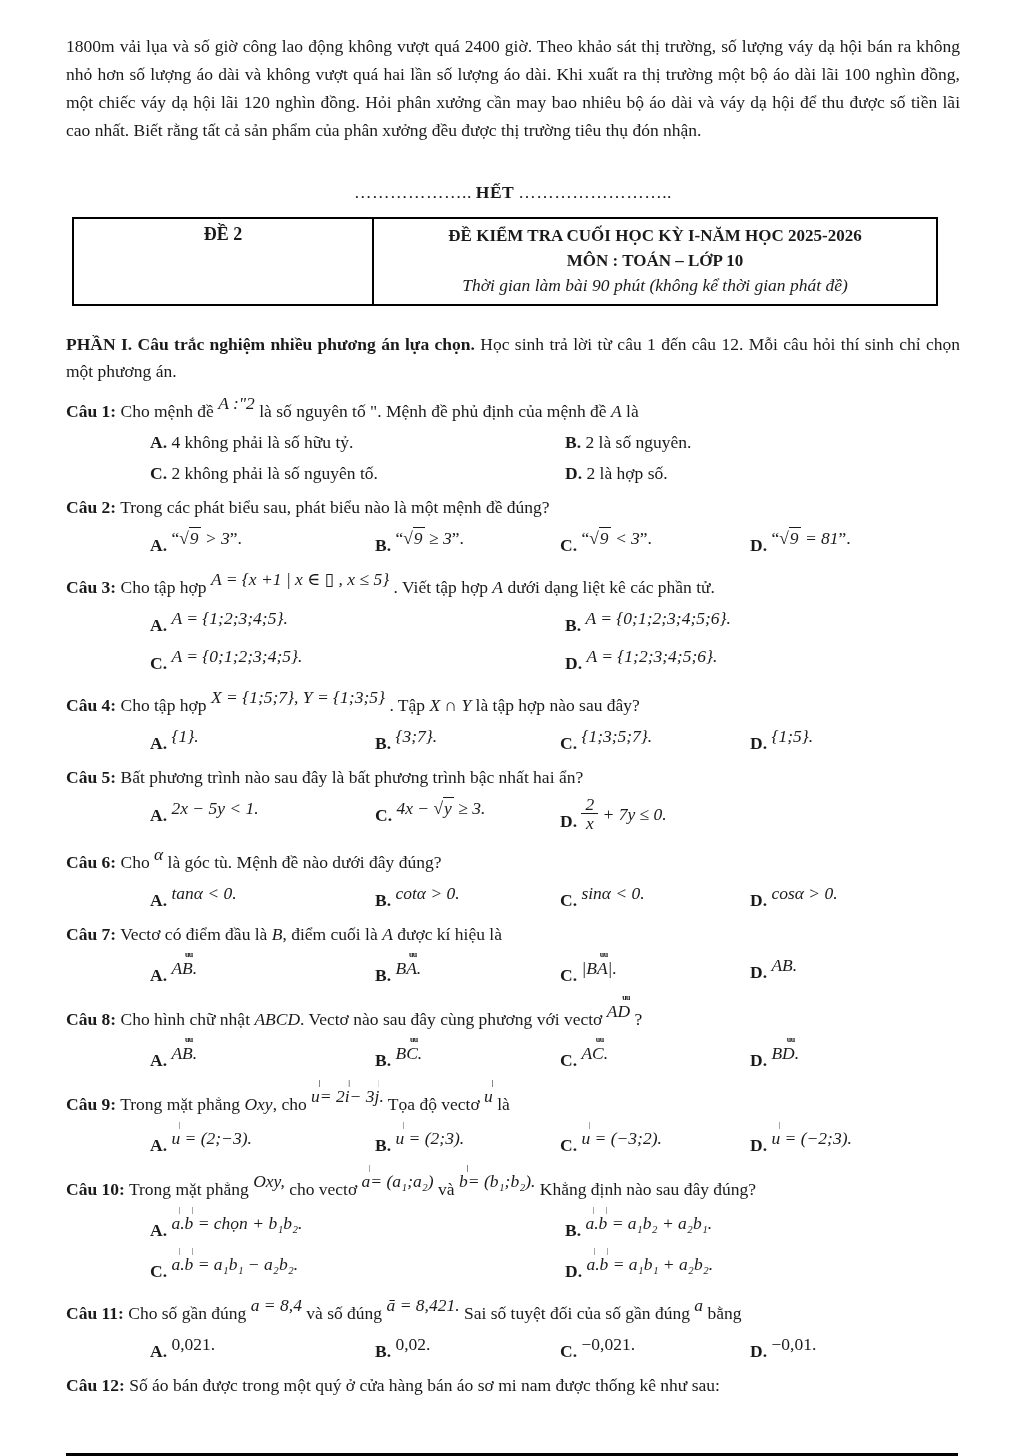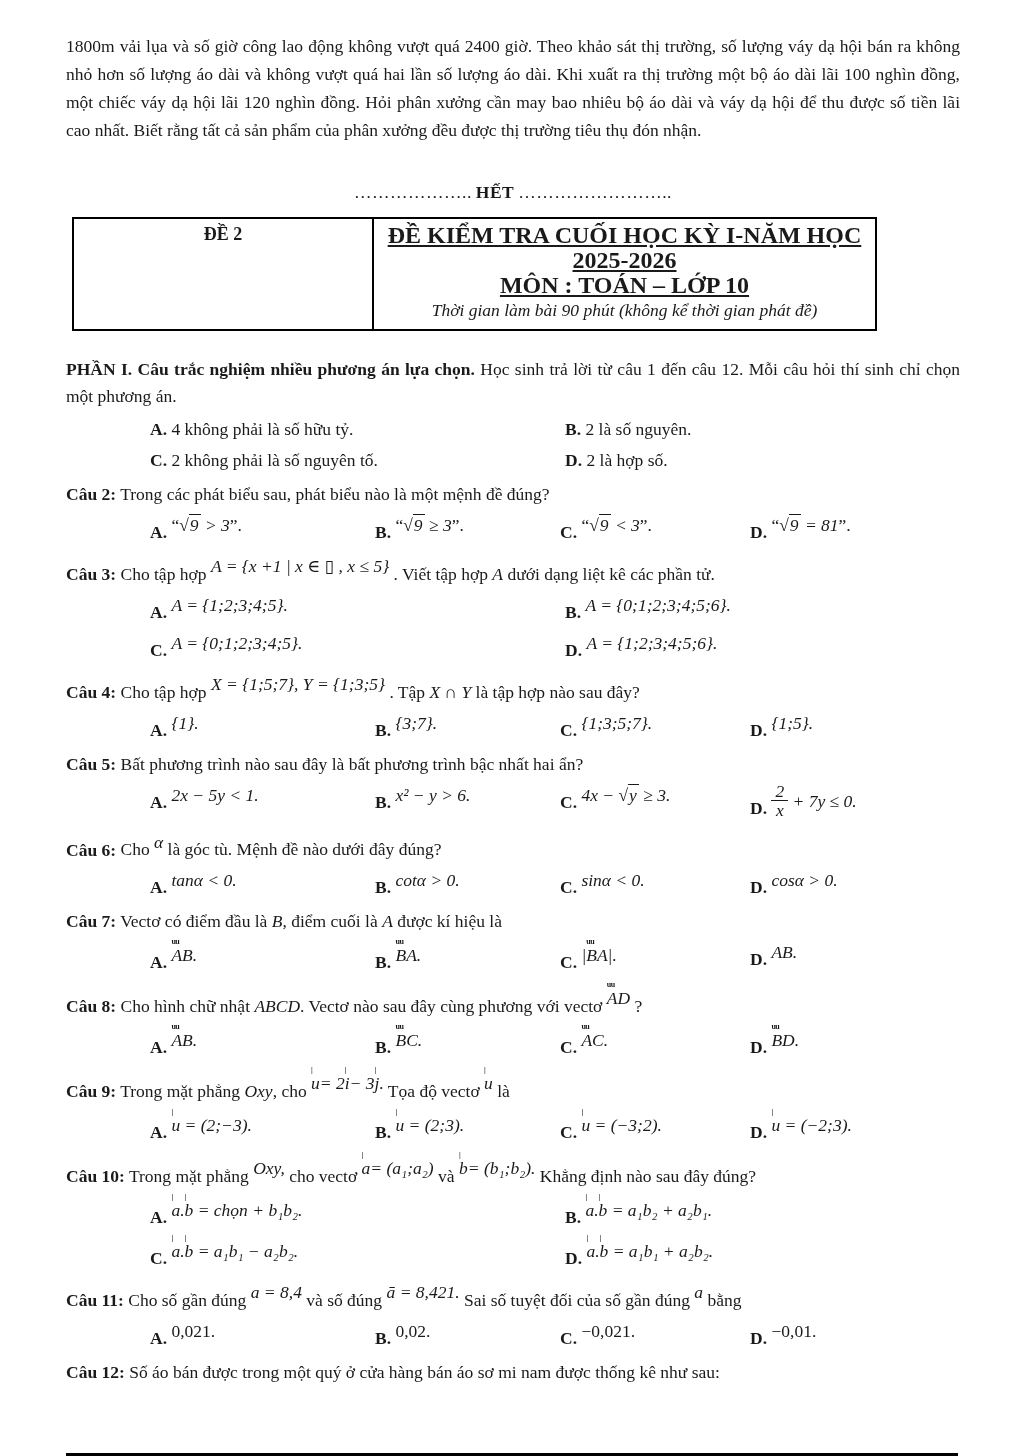--- a/index.html
+++ b/index.html
@@ -9,25 +9,25 @@
     font-family:"Liberation Serif","DejaVu Serif",serif;
     font-size:17.5px;
   }
   .page{padding:32px 64px 0 66px;}
   
   .intro{text-align:justify;line-height:28px;}
   
   .het{ text-align:center;margin-top:36px;line-height:24px;letter-spacing:.5px;}
   .het .hw{font-weight:bold;padding:0 4px;text-align:center;}
   
-  table.exam{border-collapse:collapse;width:805px;margin-top:13px;margin-left:6px;}
+  table.exam{border-collapse:collapse;width:866px;margin-top:13px;margin-left:6px;}
   table.exam td{border:2.5px solid #000;}
   td.de{width:296px;text-align:center;vertical-align:top;font-weight:bold;font-size:18px;padding-top:5px;}
   td.tt{text-align:center;padding:4px 8px 6px 8px;line-height:25px;}
-  .tt-l1,.tt-l2{font-weight:bold;font-size:24px;display:block;text-decoration:underline;}
+  .tt-l1,.tt-l2{font-weight:bold;font-size:17px;display:block;}
   .tt-l3{font-style:italic;display:block;font-size:17.5px;text-align:center;}
   
   .part-head{margin-top:25px;line-height:27px;text-align:justify;}
   .bd{font-weight:bold;}
   
   .question{margin-top:4px;}
   .qhead{line-height:28px;}
   .qlabel{font-weight:bold;}
   .opts{display:grid;padding-left:84px;margin-top:2px;}
   .opts.cols2{grid-template-columns:415px auto;}
@@ -36,21 +36,21 @@
   .opt .k{font-weight:bold;}
   .opt .t.lifted{display:inline-block;vertical-align:0.40em;}
   
   .mi{font-style:italic;}
   .lift{vertical-align:0.45em;}
   span.lift{display:inline-block;}
   .rad{border-top:1.6px solid #1a1a1a;padding:0 2px 0 1px;}
   .frac{display:inline-block;text-align:center;vertical-align:-0.55em;line-height:1.05;font-style:italic;}
   .frac .num{display:block;border-bottom:1.6px solid #1a1a1a;padding:0 4px;}
   .frac .den{display:block;}
-  .vec{display:inline-block;text-align:left;line-height:1;}
+  .vec{display:inline-block;text-align:right;line-height:1;}
   .vec .vArrow{display:block;font-size:8px;line-height:6px;height:7px;overflow:hidden;font-weight:bold;letter-spacing:-.5px;font-style:normal;}
   .vec .vBase{display:block;font-style:italic;line-height:18px;}
   
   .table-edge{position:absolute;left:66px;width:892px;bottom:0;height:3px;background:#000;}
 </style>
 </head>
 <body>
 
 <div class="page">
 
@@ -68,20 +68,21 @@
         <span class="tt-l3">Thời gian làm bài 90 phút (không kể thời gian phát đề)</span>
       </td>
     </tr>
   </tbody>
     </table>
 
   <div class="part-head"><span class="bd">PHẦN I. Câu trắc nghiệm nhiều phương án lựa chọn.</span><span> Học sinh trả lời từ câu 1 đến câu 12. Mỗi câu hỏi thí sinh chỉ chọn một phương án.</span></div>
 
   <div id="qlist">
       <div class="question">
+        <div class="qhead"><span class="qlabel">Câu 1:</span><span class="qtext"> Cho mệnh đề <span class="mi lift">A :"2</span> là số nguyên tố ". Mệnh đề phủ định của mệnh đề <span class="mi">A</span> là</span></div>
         <div class="opts cols2">
           <div class="opt"> <span class="k">A.</span> <span class="t">4 không phải là số hữu tỷ.</span></div>
           <div class="opt"> <span class="k">B.</span> <span class="t">2 là số nguyên.</span></div>
           <div class="opt"> <span class="k">C.</span> <span class="t">2 không phải là số nguyên tố.</span></div>
           <div class="opt"> <span class="k">D.</span> <span class="t">2 là hợp số.</span></div>
         </div>
       </div>
       <div class="question">
         <div class="qhead"><span class="qlabel">Câu 2:</span><span class="qtext"> Trong các phát biểu sau, phát biểu nào là một mệnh đề đúng?</span></div>
         <div class="opts cols4">
@@ -106,21 +107,20 @@
           <div class="opt"> <span class="k">A.</span> <span class="t lifted"><span class="mi">{1}.</span></span></div>
           <div class="opt"> <span class="k">B.</span> <span class="t lifted"><span class="mi">{3;7}.</span></span></div>
           <div class="opt"> <span class="k">C.</span> <span class="t lifted"><span class="mi">{1;3;5;7}.</span></span></div>
           <div class="opt"> <span class="k">D.</span> <span class="t lifted"><span class="mi">{1;5}.</span></span></div>
         </div>
       </div>
       <div class="question">
         <div class="qhead"><span class="qlabel">Câu 5:</span><span class="qtext"> Bất phương trình nào sau đây là bất phương trình bậc nhất hai ẩn?</span></div>
         <div class="opts cols4">
           <div class="opt"> <span class="k">A.</span> <span class="t lifted"><span class="mi">2x − 5y &lt; 1.</span></span></div>
-          <div class="opt"> <span class="k">B.</span> <span class="t lifted"><span class="mi">x² − y &gt; 6.</span></span></div>
           <div class="opt"> <span class="k">C.</span> <span class="t lifted"><span class="mi">4x − </span><span class="mi">√<span class="rad">y</span></span><span class="mi"> ≥ 3.</span></span></div>
           <div class="opt"> <span class="k">D.</span> <span class="t lifted"><span class="frac"><span class="num">2</span><span class="den">x</span></span><span class="mi"> + 7y ≤ 0.</span></span></div>
         </div>
       </div>
       <div class="question">
         <div class="qhead"><span class="qlabel">Câu 6:</span><span class="qtext"> Cho <span class="mi lift">α</span> là góc tù. Mệnh đề nào dưới đây đúng?</span></div>
         <div class="opts cols4">
           <div class="opt"> <span class="k">A.</span> <span class="t lifted"><span class="mi">tanα &lt; 0.</span></span></div>
           <div class="opt"> <span class="k">B.</span> <span class="t lifted"><span class="mi">cotα &gt; 0.</span></span></div>
           <div class="opt"> <span class="k">C.</span> <span class="t lifted"><span class="mi">sinα &lt; 0.</span></span></div>

